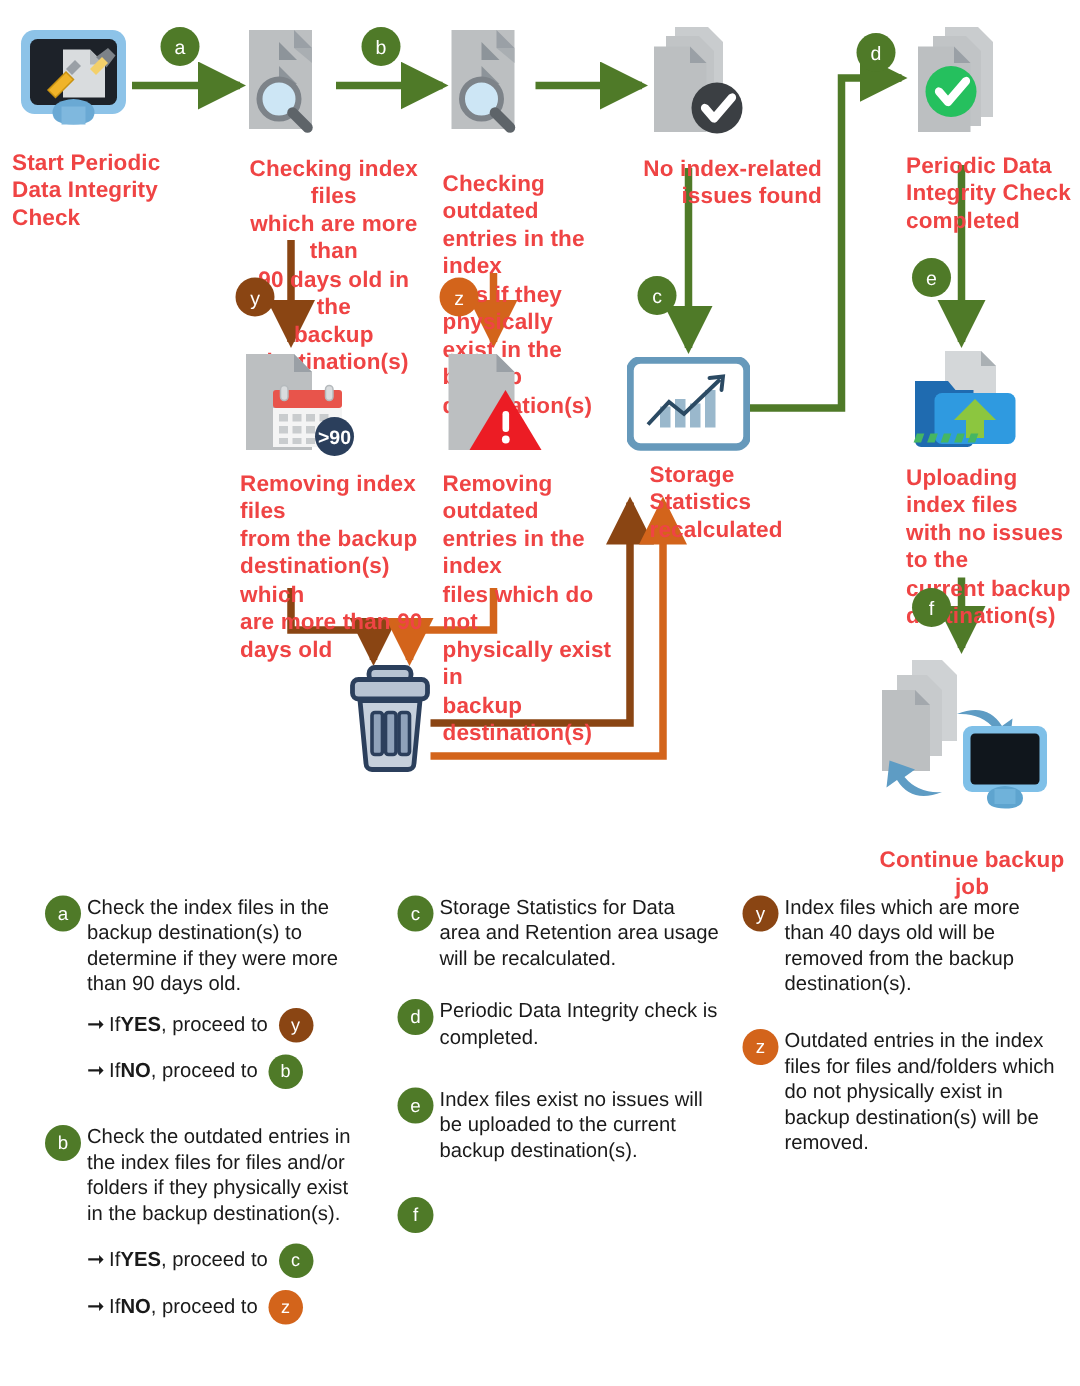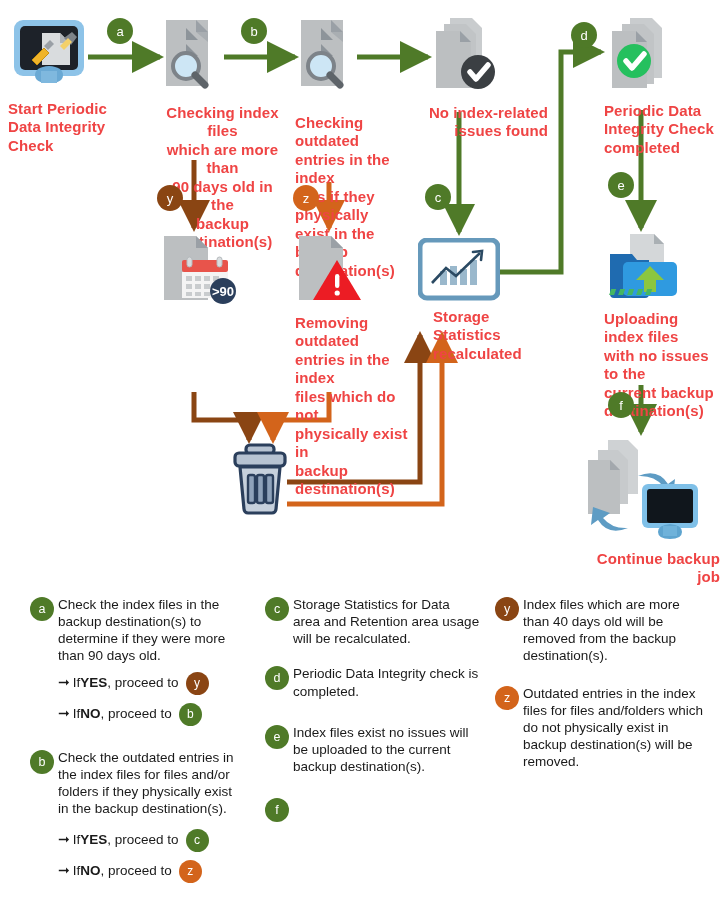--- a/index.html
+++ b/index.html
@@ -278,20 +278,25 @@
           <rect x="44" y="52" width="6" height="5"></rect>
             <rect x="53" y="52" width="6" height="5"></rect>
           <rect x="26" y="60" width="6" height="4"></rect>
             <rect x="35" y="60" width="6" height="4"></rect>
           <rect x="44" y="60" width="6" height="4"></rect>
         </g>
         <circle cx="63" cy="59" r="13" fill="#2b3f5c"></circle>
         <text x="63" y="64" text-anchor="middle" fill="#ffffff" font-size="13" font-weight="bold" font-family="'Liberation Sans',sans-serif">&gt;90</text>
       </svg>
     </div>
+    <div class="node-caption" style="margin-top:6px; white-space:pre-line;">Removing  index files
+from the backup
+destination(s) which
+are more than  90
+days old</div>
   </div>
 
   <div class="node" style="left:295px; top:232px; width:128px;">
     <div class="icon-wrap" style="width:72px;height:76px;">
       <svg width="72" height="76" viewBox="0 0 72 76">
         <path d="M4 4 h32 l12 12 v52 h-44z" fill="#bcbfc1"></path>
         <path d="M36 4 l12 12 h-12z" fill="#9aa0a6"></path>
         <path d="M42 28 l24 40 h-48z" fill="#ec1c24"></path>
         <rect x="40" y="42" width="4.4" height="14" rx="2.2" fill="#ffffff"></rect>
         <circle cx="42.2" cy="61" r="2.6" fill="#ffffff"></circle>
@@ -355,21 +360,21 @@
         <path d="M18 24 h22 l10 10 v44 h-32z" fill="#bcbfc1"></path>
         <path d="M40 24 l10 10 h-10z" fill="#a3a8ad"></path>
         <path d="M68 40 q20 -8 30 8 l7 -5 l-2 18 l-17 -6 l7 -5 q-9 -11 -25 -10z" fill="#5e9cc4"></path>
         <path d="M58 92 q-20 8 -30 -8 l-7 5 l2 -18 l17 6 l-7 5 q9 11 25 10z" fill="#5e9cc4"></path>
         <rect x="72" y="48" width="56" height="44" rx="6" fill="#7fc0e8"></rect>
         <rect x="77" y="53" width="46" height="34" rx="3" fill="#10161c"></rect>
         <path d="M100 88 q-12 1 -12 8 q0 7 12 7 q12 0 12 -7 q0 -7 -12 -8z" fill="#5ea4cf"></path>
         <rect x="93" y="90" width="14" height="10" fill="#6fb2da"></rect>
       </svg>
     </div>
-    <div class="node-caption" style="margin-top:2px; text-align:right; padding-left:6px;">Continue  backup job</div>
+    <div class="node-caption" style="margin-top:17px; text-align:center; padding-left:6px;">Continue  backup job</div>
   </div>
 
   <div class="node" style="left:228px; top:442px; width:70px;">
     <div class="icon-wrap" style="width:64px;height:76px;">
       <svg width="64" height="76" viewBox="0 0 64 76">
         <rect x="18" y="3" width="28" height="9" rx="4" fill="#b7c3d2" stroke="#2b3f5c" stroke-width="3.2"></rect>
         <rect x="7" y="11" width="50" height="13" rx="4" fill="#b7c3d2" stroke="#2b3f5c" stroke-width="3.2"></rect>
         <path d="M12 25 h40 l-4 42 a4 4 0 0 1 -4 4 h-24 a4 4 0 0 1 -4 -4z" fill="#c6d0dc" stroke="#2b3f5c" stroke-width="3.2"></path>
         <rect x="20" y="33" width="7" height="28" rx="2" fill="#8fa2ba" stroke="#2b3f5c" stroke-width="2.4"></rect>
         <rect x="29" y="33" width="7" height="28" rx="2" fill="#8fa2ba" stroke="#2b3f5c" stroke-width="2.4"></rect>

